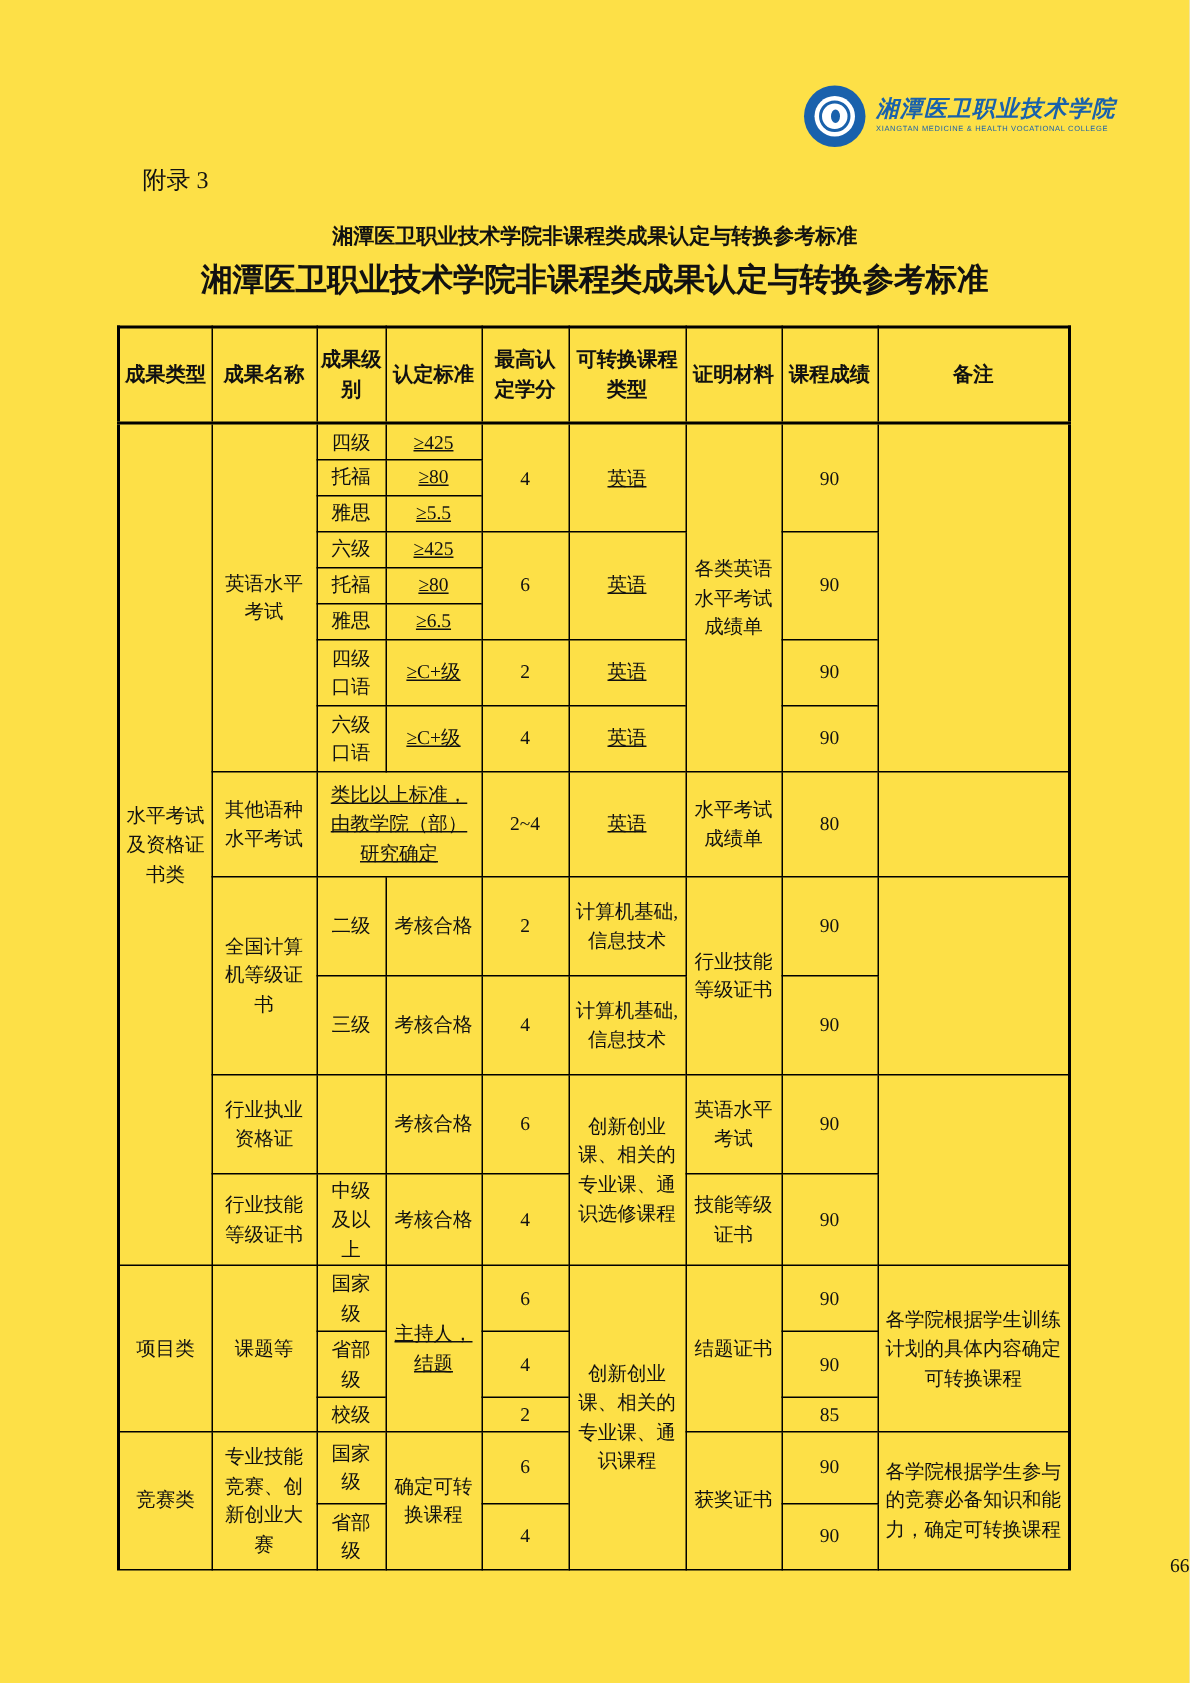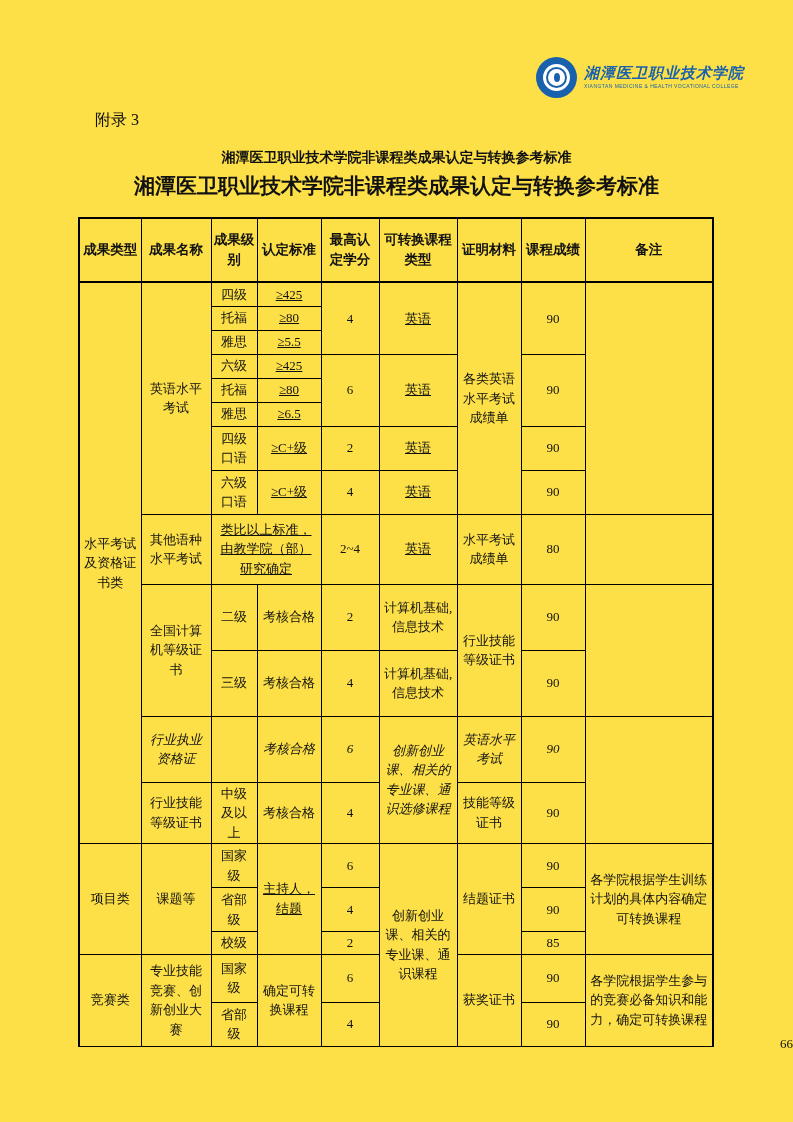--- a/index.html
+++ b/index.html
@@ -165,21 +165,21 @@
             <td>90</td>
             <td rowspan="2"></td>
           </tr>
           <tr style="height: 66px;">
             <td>三级</td>
             <td class="tj">考核合格</td>
             <td>4</td>
             <td class="tj">计算机基础,信息技术</td>
             <td>90</td>
           </tr>
-          <tr style="height: 66px; font-style: italic;">
+          <tr style="height: 66px;">
             <td class="tj">行业执业资格证</td>
             <td></td>
             <td class="tj">考核合格</td>
             <td>6</td>
             <td rowspan="2">创新创业课、相关的专业课、通识选修课程</td>
             <td class="tj">英语水平考试</td>
             <td>90</td>
             <td rowspan="2"></td>
           </tr>
           <tr style="height: 60px;">

